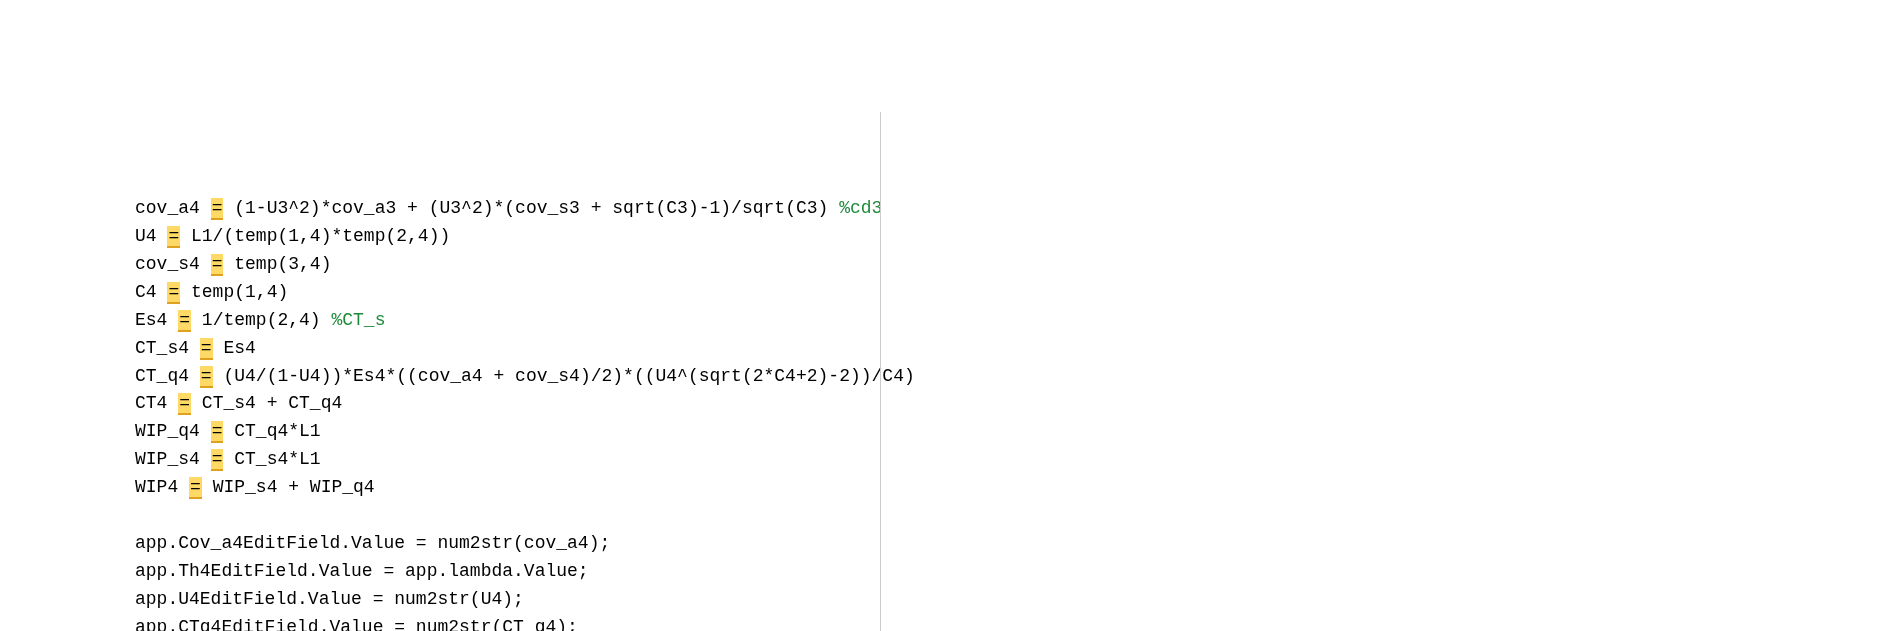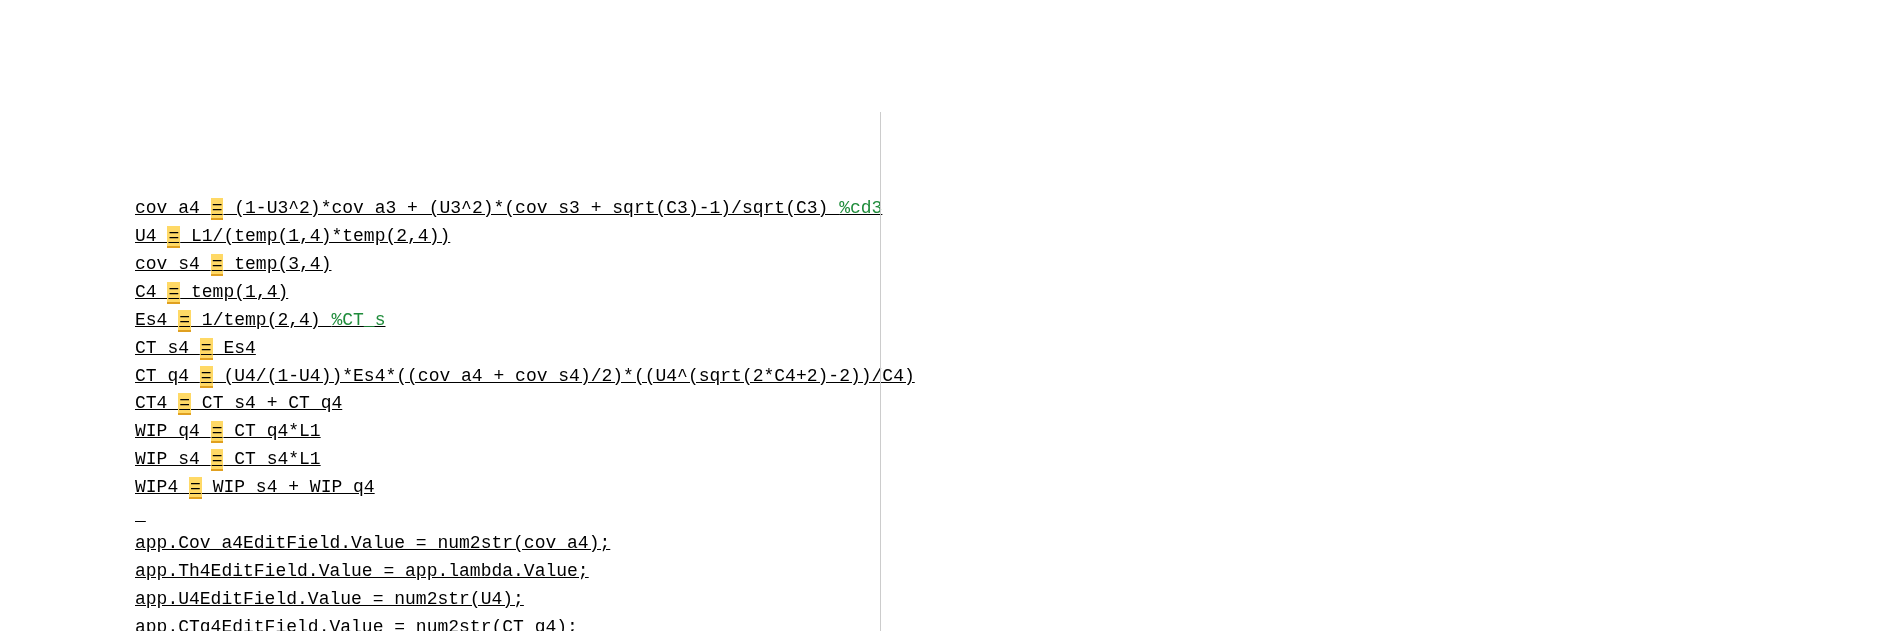--- a/index.html
+++ b/index.html
@@ -16,21 +16,20 @@
       padding-left: 135px;
       padding-top: 0;
       white-space: pre;
       position: relative;
     }
     .code-container {
       position: relative;
     }
     .line {
       display: block;
-      text-decoration: underline;
     }
     .comment {
       color: #1f8c3b;
     }
     .warn-eq {
       background-color: #ffd966;
       border-bottom: 2px solid #e0a020;
       padding: 0 1px;
     }
     .print-margin {

